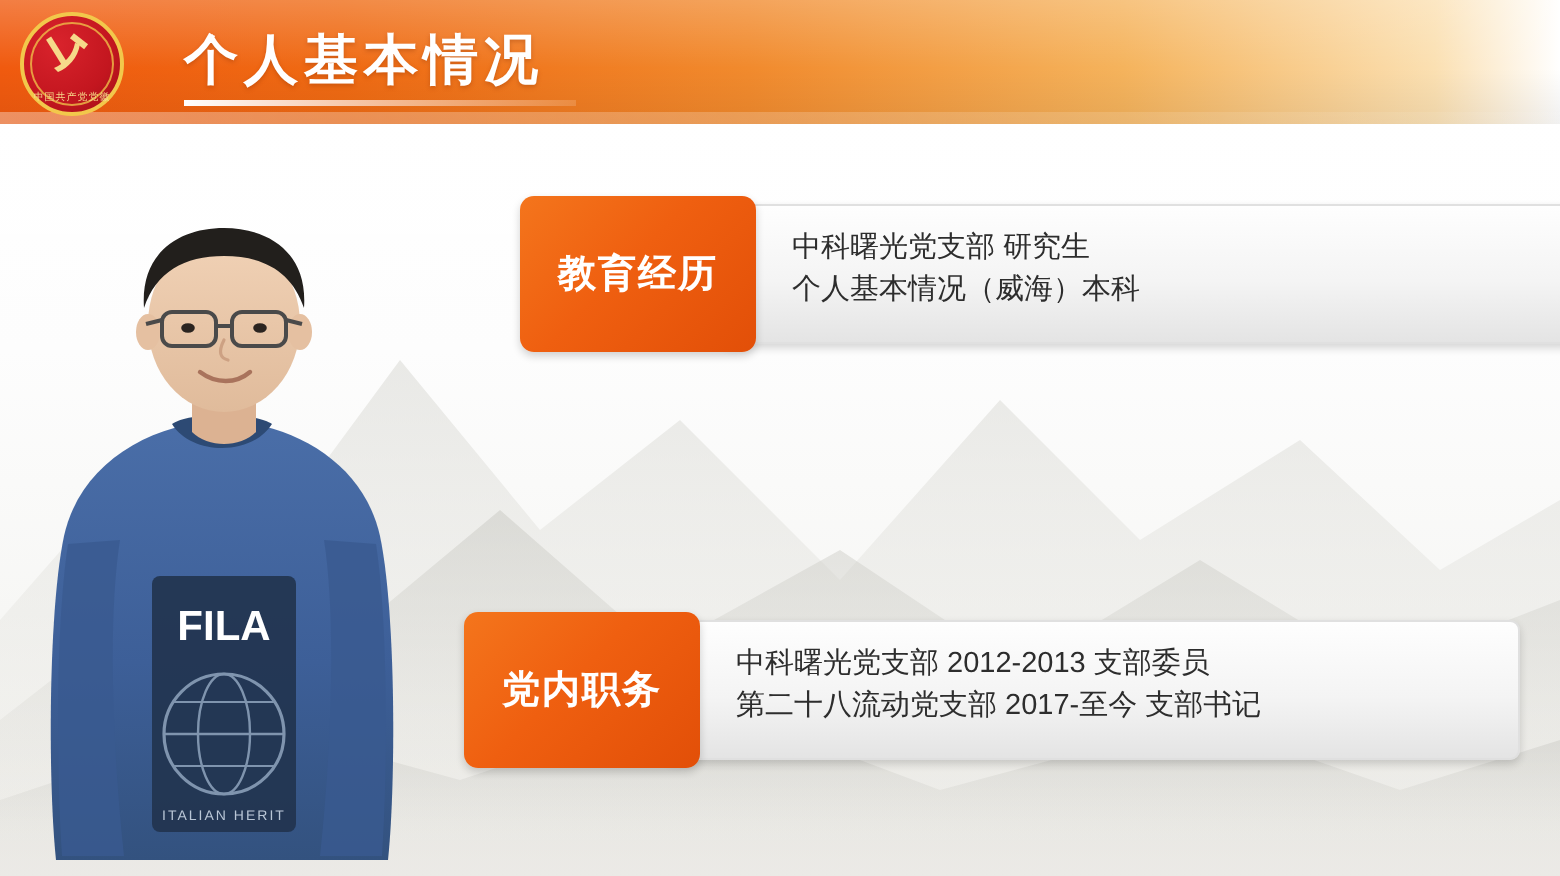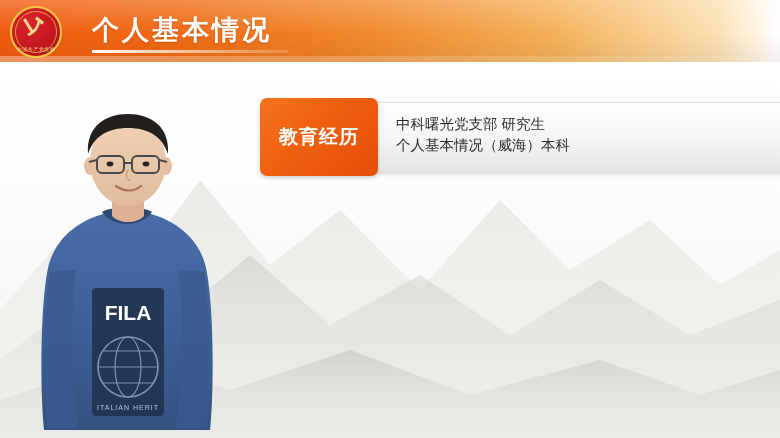--- a/index.html
+++ b/index.html
@@ -114,21 +114,21 @@
   .title-underline {
     position: absolute;
     left: 92px; top: 50px;
     width: 196px; height: 3px;
     background: linear-gradient(to right, #ffffff, rgba(255,255,255,0.15));
   }
 
   
   .photo {
     position: absolute;
-    left: 20px; top: 92px;
+    left: 4px; top: 92px;
     width: 214px; height: 346px;
   }
   .photo svg { display: block; }
 
   
   .row {
     position: absolute;
     height: 78px;
   }
   .row-tag {
@@ -285,14 +285,22 @@
   <div class="row" id="row-edu">
     <div class="row-panel"></div>
     <div class="row-tag">教育经历</div>
     <div class="row-text">
       <div>中科曙光党支部  研究生</div>
       <div>个人基本情况（威海）本科</div>
     </div>
   </div>
 
 
+  <div class="row" id="row-party">
+    <div class="row-panel"></div>
+    <div class="row-tag">党内职务</div>
+    <div class="row-text">
+      <div>中科曙光党支部   2012-2013 支部委员</div>
+      <div>第二十八流动党支部  2017-至今 支部书记</div>
+    </div>
+  </div>
 
 </div>
 
 </body></html>

